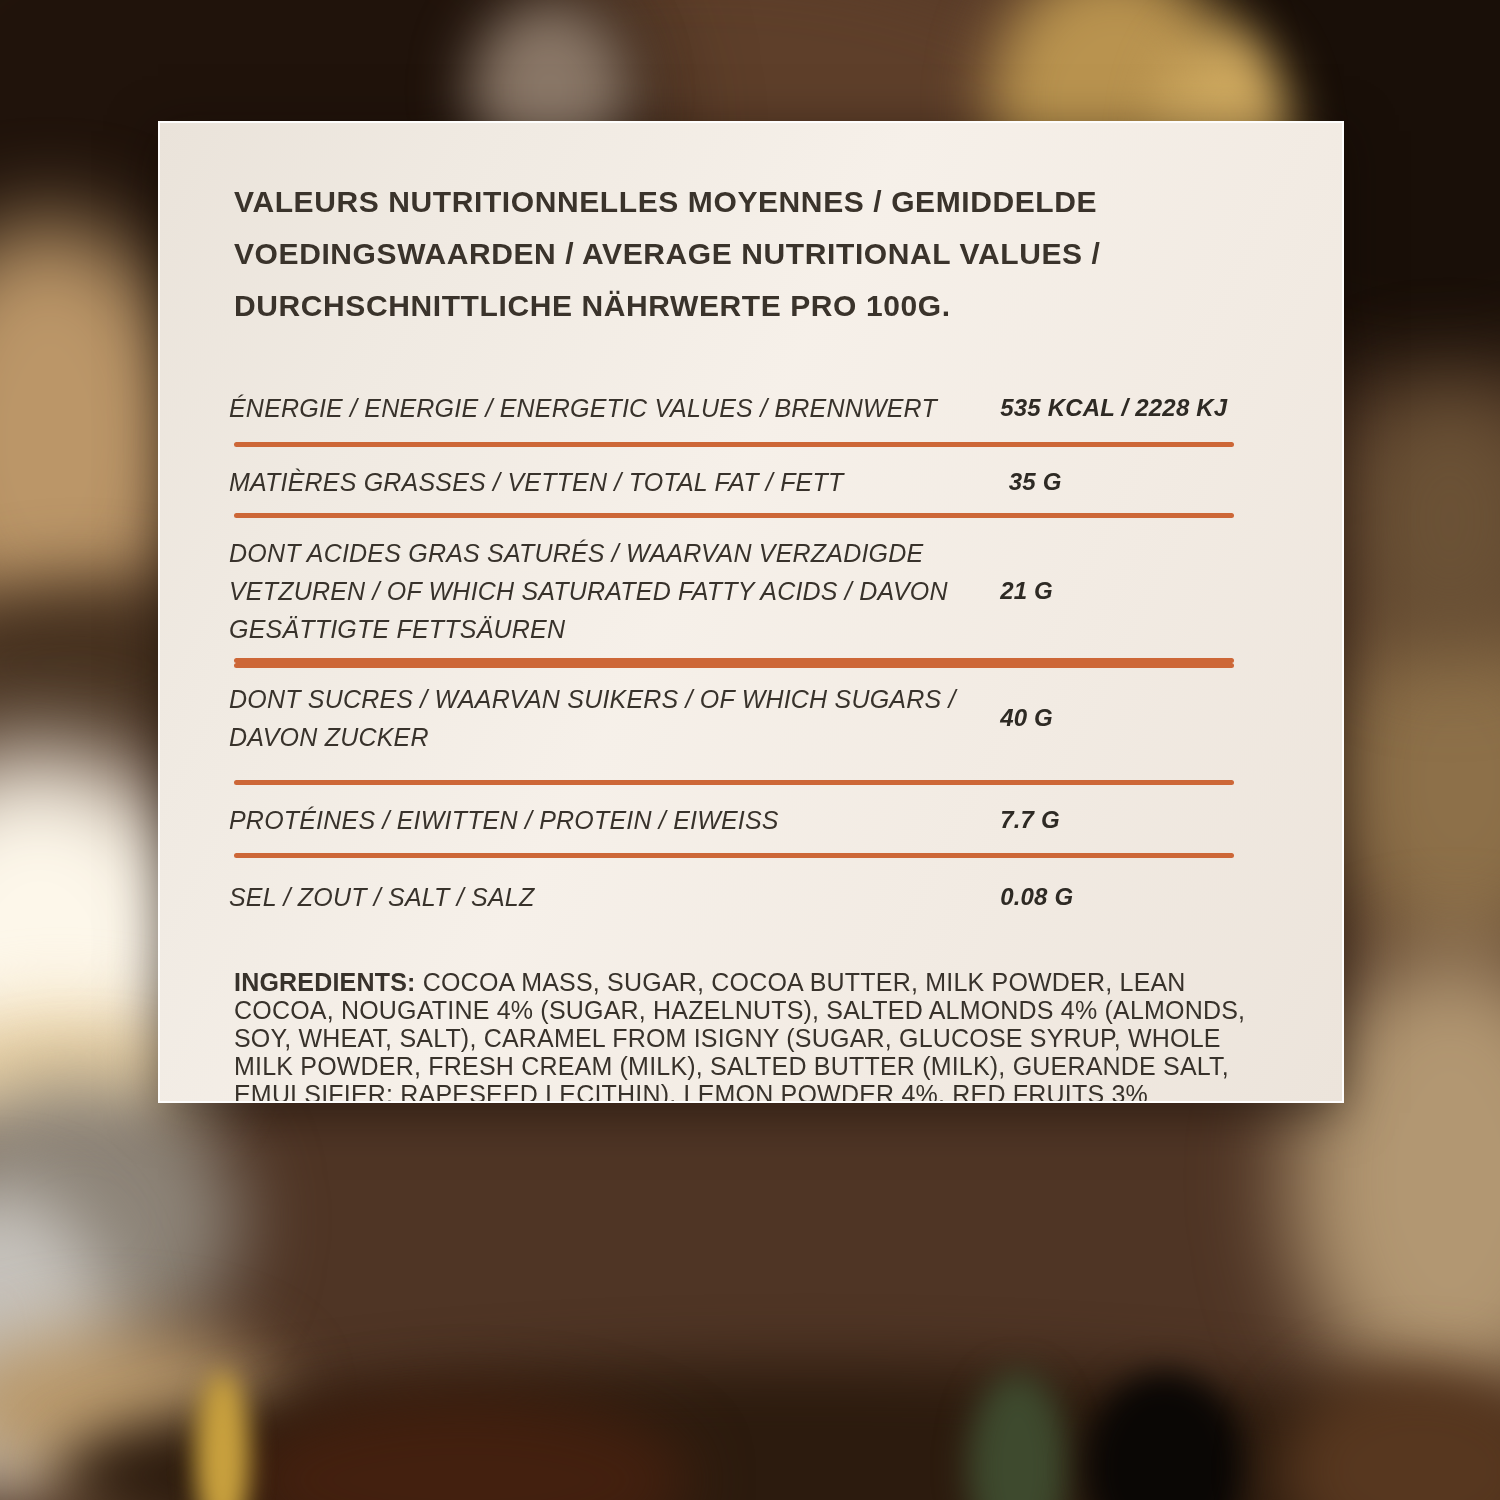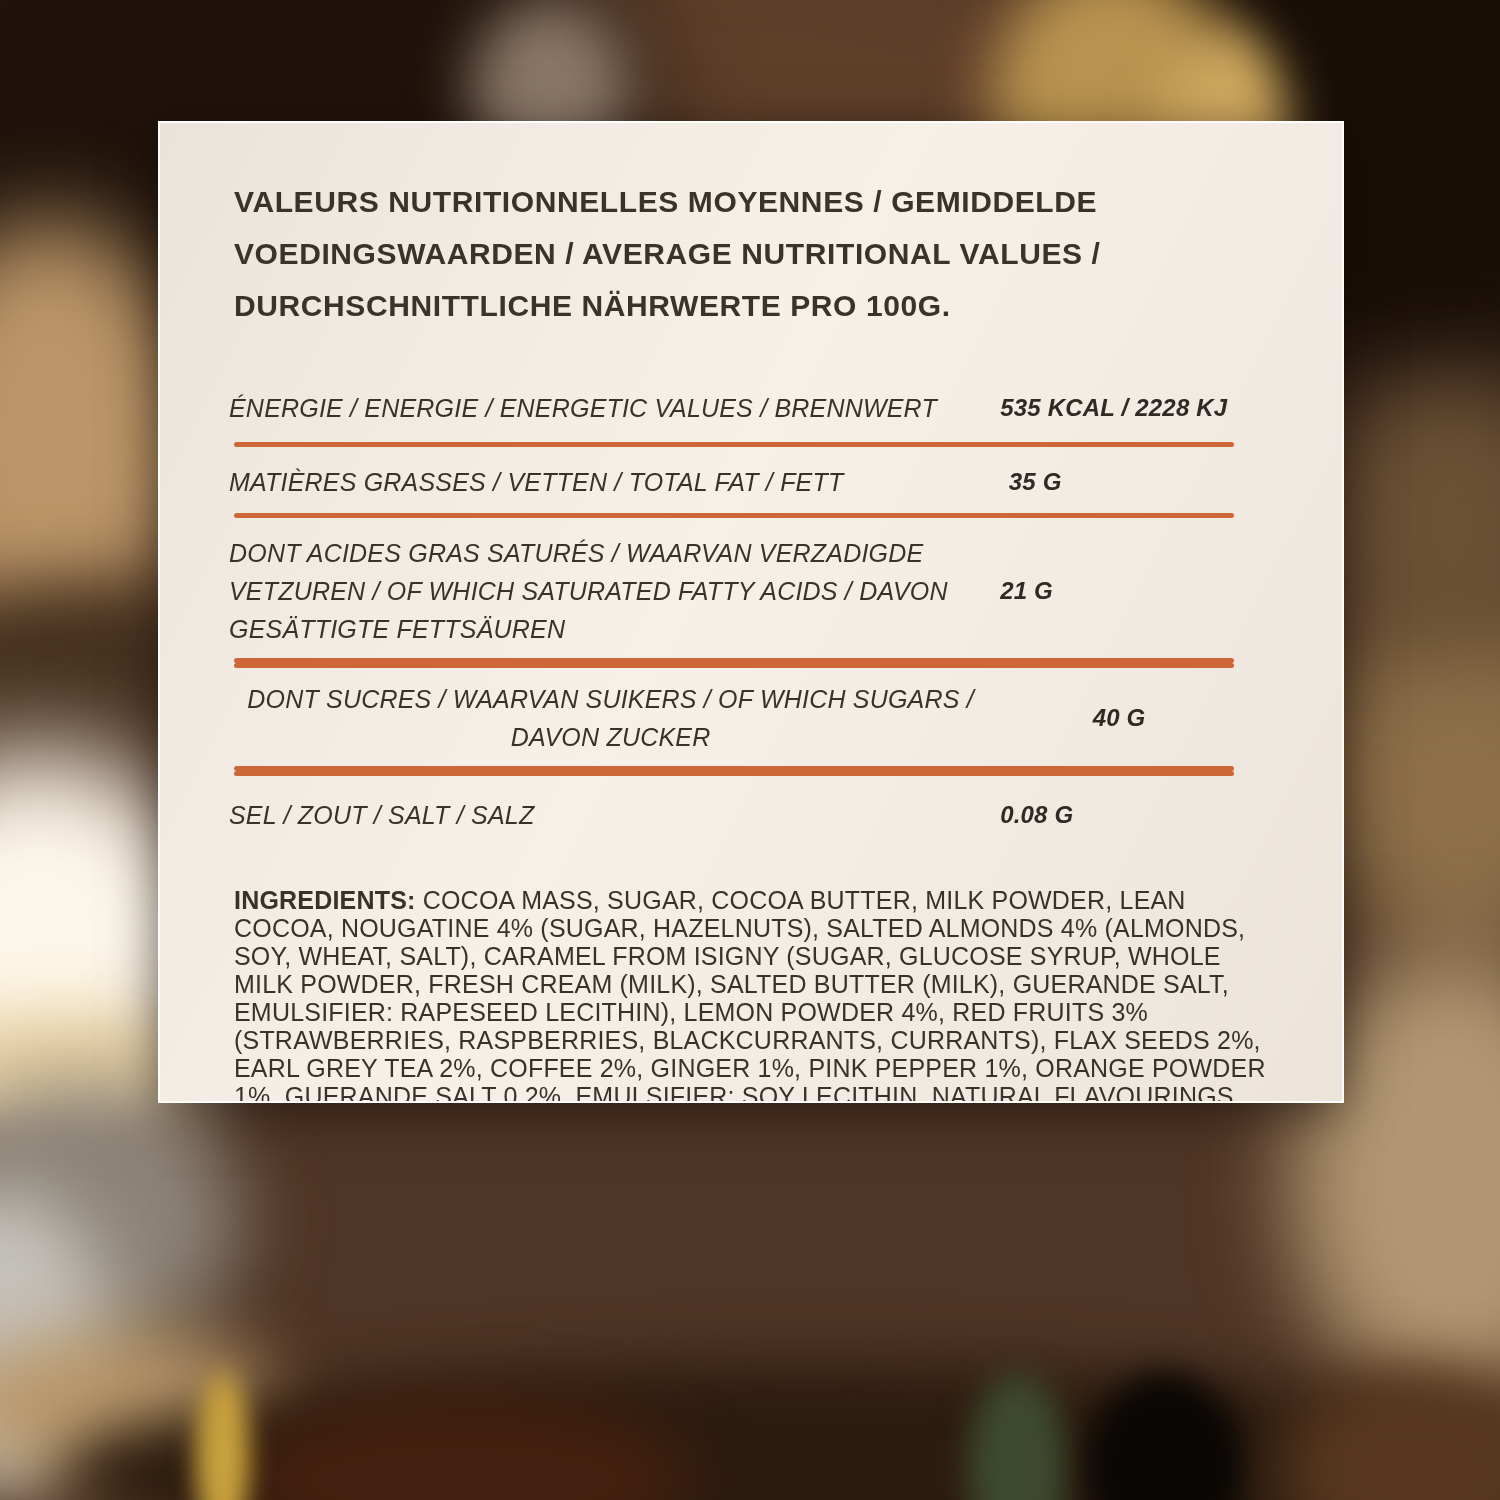--- a/index.html
+++ b/index.html
@@ -55,21 +55,21 @@
   }
   .nvalue {
     width:240px; margin-left:8px; font-size:24px; font-weight:bold;
     letter-spacing:0.2px; white-space:nowrap; color:#2e2a24;
   }
   .divider { height:5px; margin:0 108px 0 74px; background:#cd6737; border-radius:3px; }
   .r1 { padding:57px 0 15px 0; }
   .r2 { padding:16px 0 12px 0;gap:36px; }
   .r3 { padding:16px 0 10px 0; }
   .r4 { padding:14px 0 10px 0; }
-  .r5 { padding:12px 0 10px 0;text-align:center; }
+  .r5 { padding:12px 0 24px 0; }
   .r6 { padding:16px 0 14px 0; }
   .r7 { padding:20px 0 0 0; }
   .ingredients {
     margin:52px 66px 0 74px;
     font-size:25px; line-height:28px; letter-spacing:0.2px; color:#38322b;
   }
   .ingredients .lead { font-weight:bold; }
 </style>
 </head>
 <body>
@@ -120,20 +120,24 @@
     <div class="divider"></div>
 
     <div class="divider"></div>
 
     <div class="nrow r5">
       <div class="nlabel">DONT SUCRES / WAARVAN SUIKERS / OF WHICH SUGARS / DAVON ZUCKER</div>
       <div class="nvalue">40 G</div>
     </div>
     <div class="divider"></div>
 
+    <div class="nrow r6">
+      <div class="nlabel">PROTÉINES / EIWITTEN / PROTEIN / EIWEISS</div>
+      <div class="nvalue">7.7 G</div>
+    </div>
     <div class="divider"></div>
 
     <div class="nrow r7">
       <div class="nlabel">SEL / ZOUT / SALT / SALZ</div>
       <div class="nvalue">0.08 G</div>
     </div>
 
     <div class="ingredients"><span class="lead">INGREDIENTS:</span><span> COCOA MASS, SUGAR, COCOA BUTTER, MILK POWDER, LEAN COCOA, NOUGATINE 4% (SUGAR, HAZELNUTS), SALTED ALMONDS 4% (ALMONDS, SOY, WHEAT, SALT), CARAMEL FROM ISIGNY (SUGAR, GLUCOSE SYRUP, WHOLE MILK POWDER, FRESH CREAM (MILK), SALTED BUTTER (MILK), GUERANDE SALT, EMULSIFIER: RAPESEED LECITHIN), LEMON POWDER 4%, RED FRUITS 3% (STRAWBERRIES, RASPBERRIES, BLACKCURRANTS, CURRANTS), FLAX SEEDS 2%, EARL GREY TEA 2%, COFFEE 2%, GINGER 1%, PINK PEPPER 1%, ORANGE POWDER 1%, GUERANDE SALT 0.2%, EMULSIFIER: SOY LECITHIN, NATURAL FLAVOURINGS, ESSENCE OF BERGAMOT. COCOA SOLIDS: 37%, 60% AND 70% MINIMUM. MILK SOLIDS: 17.5% MINIMUM. MAY CONTAIN TRACES OF OTHER TREE NUTS, EGGS AND SESAME. ZUTATEN: KAKAOMASSE, ZUCKER, KAKAOBUTTER, MILCHPULVER, MAGERER</span></div>
   </div>
 </div>

